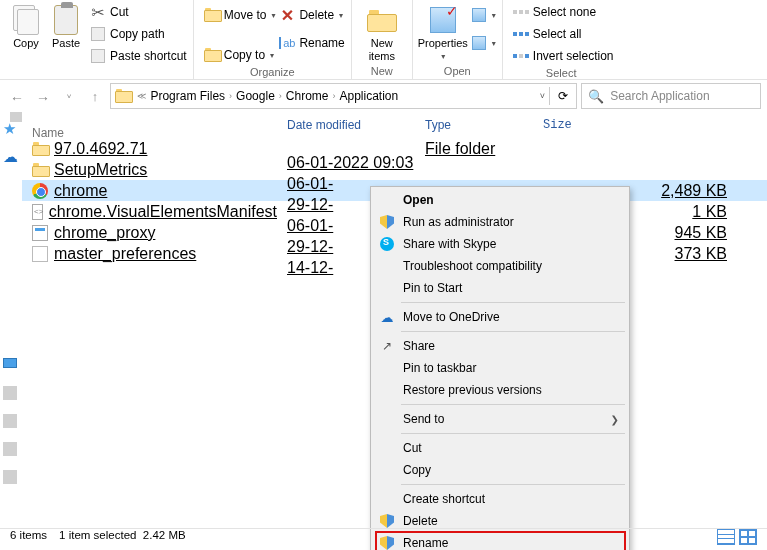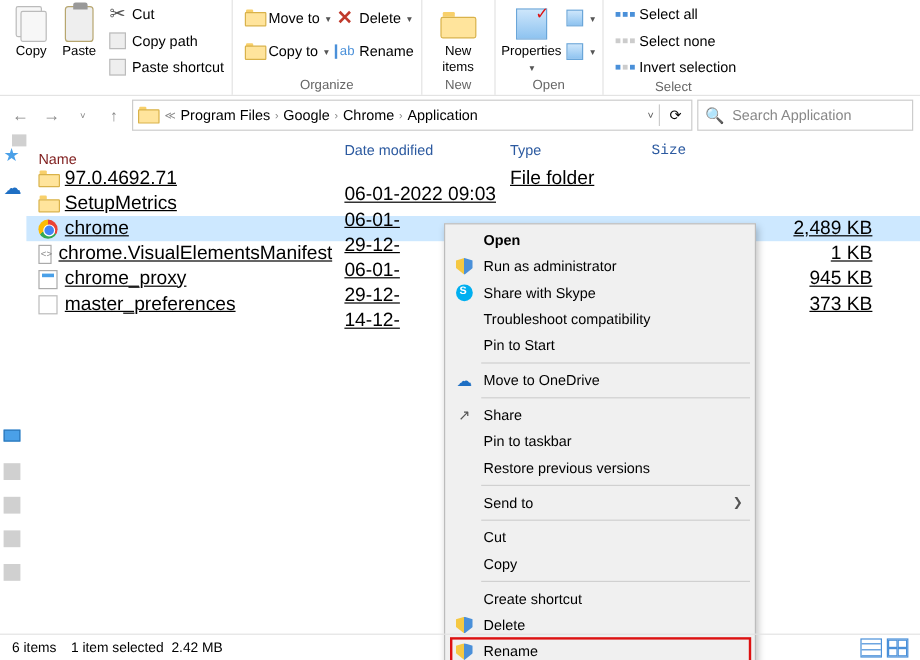--- a/index.html
+++ b/index.html
@@ -61,21 +61,21 @@
   .np-ic{width:16px;height:16px;}
   .star{color:#4aa0e8;font-size:15px;}
   .cloud{color:#1e6fc4;font-size:15px;}
   .monitor{width:14px;height:10px;background:#4aa0e8;border:1px solid #2d78b9;}
   .gray-sq{width:14px;height:14px;background:#d0d0d0;}
 
   .filepane{ flex:1; position:relative; }
   .cols{ display:flex; height:26px; align-items:center; color:#2c5aa0; font-size:12px; border-bottom:0; }
   .col{ padding-left:10px; }
   .col.name{width:255px;} .col.date{width:138px;} .col.type{width:118px;} .col.size{flex:1;font-family:Liberation Mono, monospace;}
-  .cols .active{color:#7f1d1d;margin-top:16px;}
+  .cols .active{color:#737373;margin-top:16px;}
 
   .files{ }
   .row{ display:flex; align-items:center; height:21px; font-size:16px;text-decoration:underline; }
   .row .c{ white-space:nowrap; overflow:hidden; text-overflow:ellipsis; }
   .row .name{width:255px; padding-left:10px; display:flex; align-items:center; gap:6px;}
   .row .date{width:138px; padding-left:10px;margin-top:28px;}
   .row .type{width:118px; padding-left:10px;}
   .row .size{flex:1; text-align:right; padding-right:40px;}
   .row.sel{ background:#cde8ff; }
   .fic{width:16px;height:16px;display:flex;align-items:center;justify-content:center;}
@@ -96,21 +96,21 @@
   .ctx .item.bold{ font-weight:600; }
   .ctx hr{ border:0; border-top:1px solid #d0d0d0; margin:3px 2px 3px 28px;}
   .ctx .highlight{ position:absolute; left:4px; width:251px; height:24px; border:2.5px solid #d11; pointer-events:none; }
   .shield{width:14px;height:14px;background:linear-gradient(90deg,#f5c842 50%,#4a90d9 50%);clip-path:polygon(50% 0,100% 15%,100% 60%,50% 100%,0 60%,0 15%);}
   .skype{width:14px;height:14px;background:#00aff0;border-radius:50%;position:relative;}
   .skype::after{content:"S";color:#fff;font-size:9px;font-weight:bold;position:absolute;left:3px;top:0;}
   .odcloud{color:#1e6fc4;font-size:13px;}
   .share-a{font-size:12px;color:#555;}
 
   
-  .status{ position:absolute; bottom:0; left:0; right:0; height:22px; display:flex; align-items:center; padding:0 10px; gap:12px; border-top:1px solid #e3e3e3; font-size:11.5px;margin-top:10px;}
+  .status{ position:absolute; bottom:0; left:0; right:0; height:22px; display:flex; align-items:flex-start; padding:0 10px; gap:12px; border-top:1px solid #e3e3e3; font-size:11.5px;margin-top:10px;}
   .status .right{margin-left:auto;display:flex;gap:4px;}
   .view-ic{width:18px;height:16px;border:1px solid #4a90d9;display:flex;}
   .view-ic.det{flex-direction:column;}
   .view-ic.det div{flex:1;border-bottom:1px solid #4a90d9;}
   .view-ic.thm{flex-wrap:wrap;}
   .view-ic.thm div{width:50%;height:50%;border:0.5px solid #4a90d9;}
 </style>
 </head>
 <body>
 
@@ -151,21 +151,21 @@
               <span class="square-gray"></span>
             </span>
             <span>Paste shortcut</span>
           </div>
       </div>
     </div>
   </div>
 
   <div class="rgroup">
     <div class="rgroup-body">
-      <div class="rsmall-col" style="padding-top:3px;gap:8px">
+      <div class="rsmall-col" style="padding-top:3px;gap:20px">
         <div class="rsmall dd">
             <span class="ricon-sm">
               <span class="fold-sm">
                 <span class="tab"></span>
                 <span class="body"></span>
               </span>
             </span>
             <span>Move to</span>
           </div>
         <div class="rsmall dd">
@@ -235,36 +235,36 @@
     </div>
     <div class="rgroup-label">Open</div>
   </div>
 
   <div class="rgroup" style="border-right:0">
     <div class="rgroup-body">
       <div class="rsmall-col">
         <div class="rsmall">
             <span class="ricon-sm">
               <span class="check-row">
+                <div style="background:#ccc"></div>
+                <div style="background:#ccc"></div>
+                <div style="background:#ccc"></div>
+              </span>
+            </span>
+            <span>Select none</span>
+          </div>
+        <div class="rsmall">
+            <span class="ricon-sm">
+              <span class="check-row">
                 <div></div>
                 <div></div>
                 <div></div>
               </span>
             </span>
             <span>Select all</span>
-          </div>
-        <div class="rsmall">
-            <span class="ricon-sm">
-              <span class="check-row">
-                <div style="background:#ccc"></div>
-                <div style="background:#ccc"></div>
-                <div style="background:#ccc"></div>
-              </span>
-            </span>
-            <span>Select none</span>
           </div>
         <div class="rsmall">
             <span class="ricon-sm">
               <span class="check-row">
                 <div></div>
                 <div style="background:#ccc"></div>
                 <div></div>
               </span>
             </span>
             <span>Invert selection</span>

